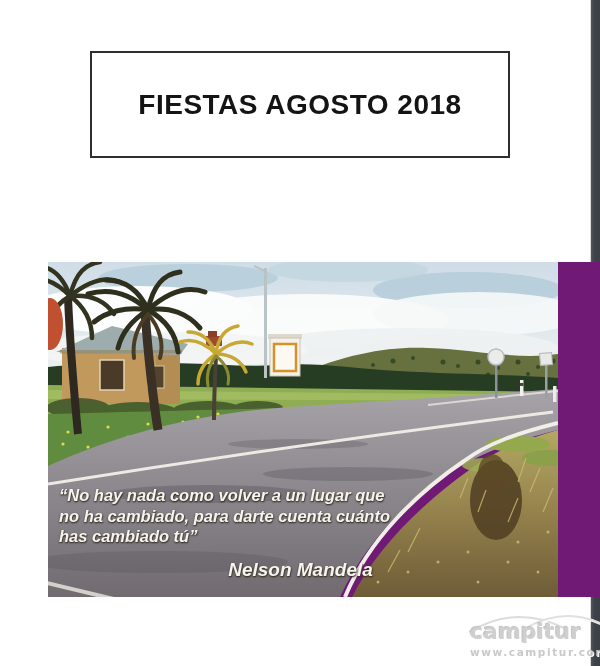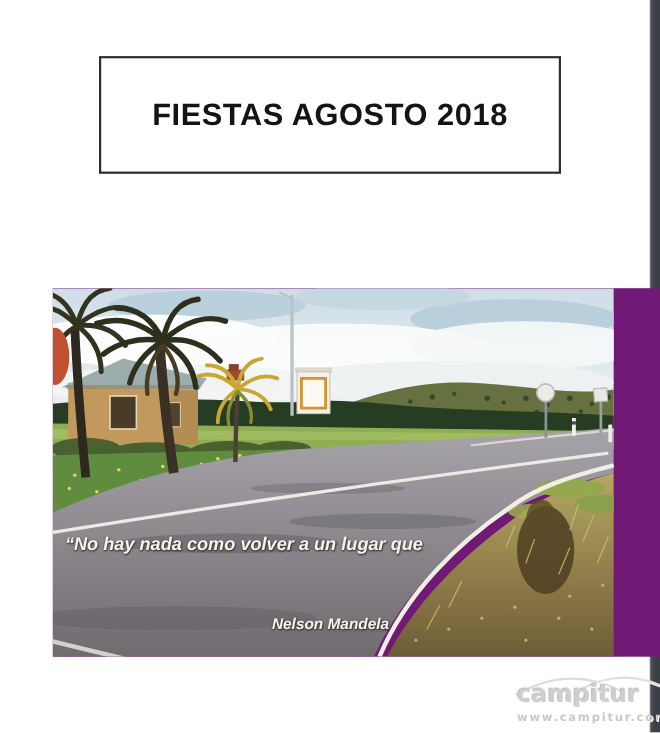--- a/index.html
+++ b/index.html
@@ -23,21 +23,21 @@
   
   .photo { position:absolute; left:48px; top:262px; width:588px; height:335px;
            overflow:hidden; z-index:3; background:#701a75;font-style:italic; }
   .photo svg { position:absolute; left:0; top:0; width:510px; height:335px; }
 
   .quote { position:absolute; left:11px; top:223px; z-index:5; }
   .quote-line { font-weight:bold; font-size:16.5px; line-height:20.5px;
                 color:#f7f4ee; white-space:nowrap;
                 text-shadow:0 1px 2px rgba(45,38,30,.9), 1px 1px 1px rgba(60,50,40,.55); }
   .attribution { position:absolute; left:165px; top:297px; width:175px;
-                 text-align:center; font-weight:bold; font-size:14px;
+                 text-align:center; font-weight:bold; font-size:19px;
                  color:#f7f4ee; z-index:5;
                  text-shadow:0 1px 2px rgba(45,38,30,.9), 1px 1px 1px rgba(60,50,40,.55); }
 
   
   .watermark { position:absolute; left:468px; top:601px; width:132px; height:64px;
                z-index:6; }
   .wm-arcs { position:absolute; left:0; top:0; width:132px; height:32px; }
   .wm-name { position:absolute; left:2px; top:17px; width:130px;
              font-family:"DejaVu Sans", sans-serif; font-weight:bold;
              font-size:22px; line-height:28px; color:#cfcfcf; letter-spacing:0px;
@@ -274,20 +274,22 @@
       </g>
       <g>
         <rect x="472" y="118" width="3.5" height="16" fill="#f0f0ec"></rect>
         <rect x="472" y="121" width="3.5" height="3" fill="#44484c"></rect>
         <rect x="505" y="124" width="3.5" height="16" fill="#ecece8"></rect>
       </g>
     </svg>
 
     <div class="quote">
       <div class="quote-line">“No hay nada como volver a un lugar que</div>
+      <div class="quote-line">no ha cambiado, para darte cuenta cuánto</div>
+      <div class="quote-line">has cambiado tú”</div>
     </div>
     <div class="attribution">Nelson Mandela</div>
   </div>
 
   <div class="watermark">
     <svg class="wm-arcs" viewBox="0 0 132 32">
       <path d="M 1,31 Q 48,3 96,27" stroke="#ffffff" stroke-width="2.5" fill="none" opacity="0.9" transform="translate(1,1)"></path>
       <path d="M 1,31 Q 48,3 96,27" stroke="#dcdcdc" stroke-width="2" fill="none"></path>
       <path d="M 58,27 Q 95,6 132,22" stroke="#ffffff" stroke-width="2.5" fill="none" opacity="0.9" transform="translate(1,1)"></path>
       <path d="M 58,27 Q 95,6 132,22" stroke="#e0e0e0" stroke-width="2" fill="none"></path>

